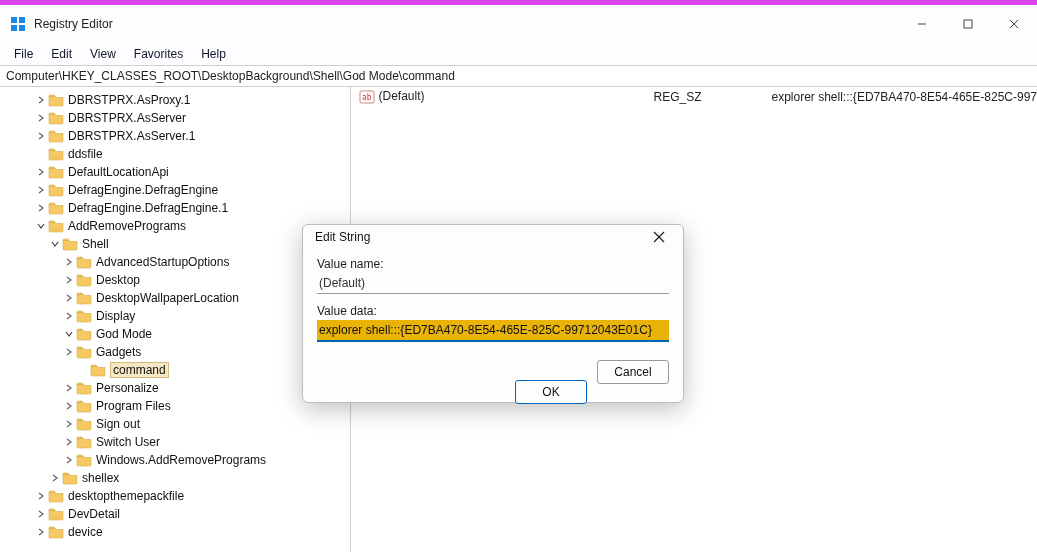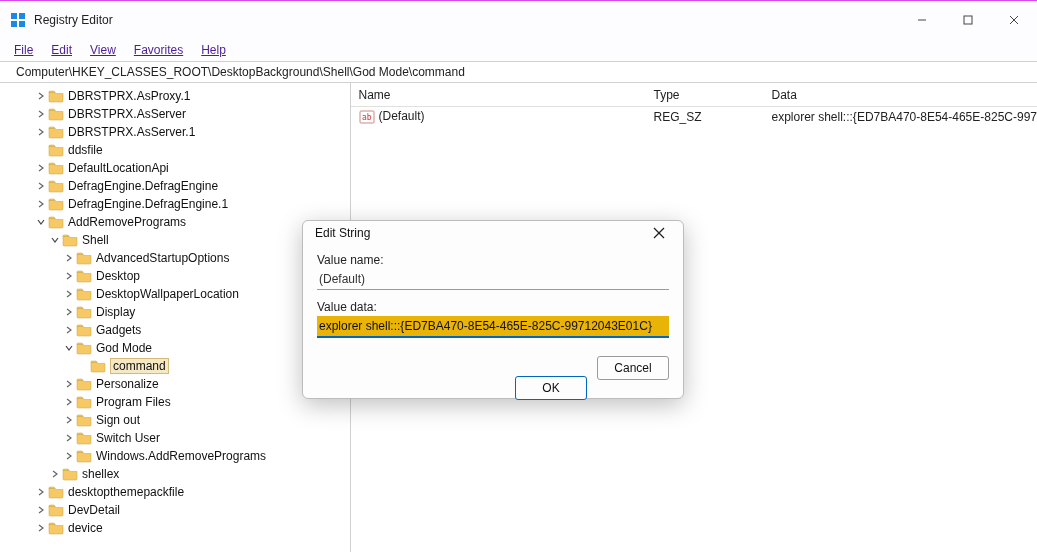--- a/index.html
+++ b/index.html
@@ -12,21 +12,21 @@
     height: 552px;
     position: relative;
   }
   .window {
     width: 1037px;
     height: 552px;
     background: #fdfdff;
     display: flex;
     flex-direction: column;
     position: relative;
-    border-top: 1px solid #d946ef;
+    border-top: 5px solid #d946ef;
   }
   .titlebar {
     height: 38px;
     display: flex;
     align-items: center;
     padding: 0 0 0 10px;
     background: #fdfdff;
   }
   .titlebar .icon {
     width: 16px; height: 16px;
@@ -51,30 +51,29 @@
   }
   .menubar {
     height: 22px;
     display: flex;
     align-items: center;
     padding-left: 6px;
     gap: 2px;
   }
   .menubar span {
     padding: 2px 8px;
-    color: #4c1d95;
-    text-decoration: underline;
+    color: #0f172a;
   }
   .addressbar {
     height: 22px;
     border-top: 1px solid #d0d0d0;
     border-bottom: 1px solid #d0d0d0;
     display: flex;
     align-items: center;
-    padding-left: 16px;
+    padding-left: 6px;
     color: #222;
     background: #fff;
   }
   .content {
     flex: 1;
     display: flex;
     min-height: 0;
   }
   .tree {
     width: 357px;
@@ -453,45 +452,45 @@
               <path d="M1 3 L6 3 L7.5 4.5 L15 4.5 L15 12 Q15 13 14 13 L2 13 Q1 13 1 12 Z" fill="#f6c964" stroke="#c9a23b" stroke-width="0.5"></path>
               <path d="M1 3 Q1 2 2 2 L6 2 L7.5 3.5 L1 3.5 Z" fill="#f6c964" stroke="#c9a23b" stroke-width="0.5"></path>
             </svg>
           </span>
           <span class="label">Display</span>
         </div>
         <div class="tree-row">
           <span class="spacer" style="width:56px"></span>
           <span class="chev">
             <svg width="8" height="8">
+              <path d="M1 2 L4 6 L7 2" fill="none" stroke="#444" stroke-width="1.2"></path>
+            </svg>
+          </span>
+          <span class="folder-icon">
+            <svg viewBox="0 0 16 14" width="16" height="14">
+              <path d="M1 3 L6 3 L7.5 4.5 L15 4.5 L15 12 Q15 13 14 13 L2 13 Q1 13 1 12 Z" fill="#f6c964" stroke="#c9a23b" stroke-width="0.5"></path>
+              <path d="M1 3 Q1 2 2 2 L6 2 L7.5 3.5 L1 3.5 Z" fill="#f6c964" stroke="#c9a23b" stroke-width="0.5"></path>
+            </svg>
+          </span>
+          <span class="label">God Mode</span>
+        </div>
+        <div class="tree-row">
+          <span class="spacer" style="width:56px"></span>
+          <span class="chev">
+            <svg width="8" height="8">
               <path d="M2 1 L6 4 L2 7" fill="none" stroke="#666" stroke-width="1.2"></path>
             </svg>
           </span>
           <span class="folder-icon">
             <svg viewBox="0 0 16 14" width="16" height="14">
               <path d="M1 3 L6 3 L7.5 4.5 L15 4.5 L15 12 Q15 13 14 13 L2 13 Q1 13 1 12 Z" fill="#f6c964" stroke="#c9a23b" stroke-width="0.5"></path>
               <path d="M1 3 Q1 2 2 2 L6 2 L7.5 3.5 L1 3.5 Z" fill="#f6c964" stroke="#c9a23b" stroke-width="0.5"></path>
             </svg>
           </span>
           <span class="label">Gadgets</span>
-        </div>
-        <div class="tree-row">
-          <span class="spacer" style="width:56px"></span>
-          <span class="chev">
-            <svg width="8" height="8">
-              <path d="M1 2 L4 6 L7 2" fill="none" stroke="#444" stroke-width="1.2"></path>
-            </svg>
-          </span>
-          <span class="folder-icon">
-            <svg viewBox="0 0 16 14" width="16" height="14">
-              <path d="M1 3 L6 3 L7.5 4.5 L15 4.5 L15 12 Q15 13 14 13 L2 13 Q1 13 1 12 Z" fill="#f6c964" stroke="#c9a23b" stroke-width="0.5"></path>
-              <path d="M1 3 Q1 2 2 2 L6 2 L7.5 3.5 L1 3.5 Z" fill="#f6c964" stroke="#c9a23b" stroke-width="0.5"></path>
-            </svg>
-          </span>
-          <span class="label">God Mode</span>
         </div>
         <div class="tree-row selected">
           <span class="spacer" style="width:70px"></span>
           <span class="chev"></span>
           <span class="folder-icon">
             <svg viewBox="0 0 16 14" width="16" height="14">
               <path d="M1 3 L6 3 L7.5 4.5 L15 4.5 L15 12 Q15 13 14 13 L2 13 Q1 13 1 12 Z" fill="#f6c964" stroke="#c9a23b" stroke-width="0.5"></path>
               <path d="M1 3 Q1 2 2 2 L6 2 L7.5 3.5 L1 3.5 Z" fill="#f6c964" stroke="#c9a23b" stroke-width="0.5"></path>
             </svg>
           </span>
@@ -627,25 +626,20 @@
           <span class="folder-icon">
             <svg viewBox="0 0 16 14" width="16" height="14">
               <path d="M1 3 L6 3 L7.5 4.5 L15 4.5 L15 12 Q15 13 14 13 L2 13 Q1 13 1 12 Z" fill="#f6c964" stroke="#c9a23b" stroke-width="0.5"></path>
               <path d="M1 3 Q1 2 2 2 L6 2 L7.5 3.5 L1 3.5 Z" fill="#f6c964" stroke="#c9a23b" stroke-width="0.5"></path>
             </svg>
           </span>
           <span class="label">device</span>
         </div>
       </div>
     <div class="listpane">
-      <div class="listhdr">
-        <div class="col col-name">Name</div>
-        <div class="col col-type">Type</div>
-        <div class="col col-data">Data</div>
-      </div>
       <div id="listrows">
           <div class="listrow">
             <div class="col col-name"><span class="val-icon">
                 <svg viewBox="0 0 16 16" width="16" height="16">
                   <rect x="1" y="2" width="14" height="12" rx="1" fill="#fff" stroke="#c88" stroke-width="1"></rect>
                   <text x="3" y="11" font-size="8" fill="#c33" font-family="monospace">ab</text>
                 </svg>
               </span><span>(Default)</span></div>
             <div class="col col-type">REG_SZ</div>
             <div class="col col-data">explorer shell:::{ED7BA470-8E54-465E-825C-997</div>

